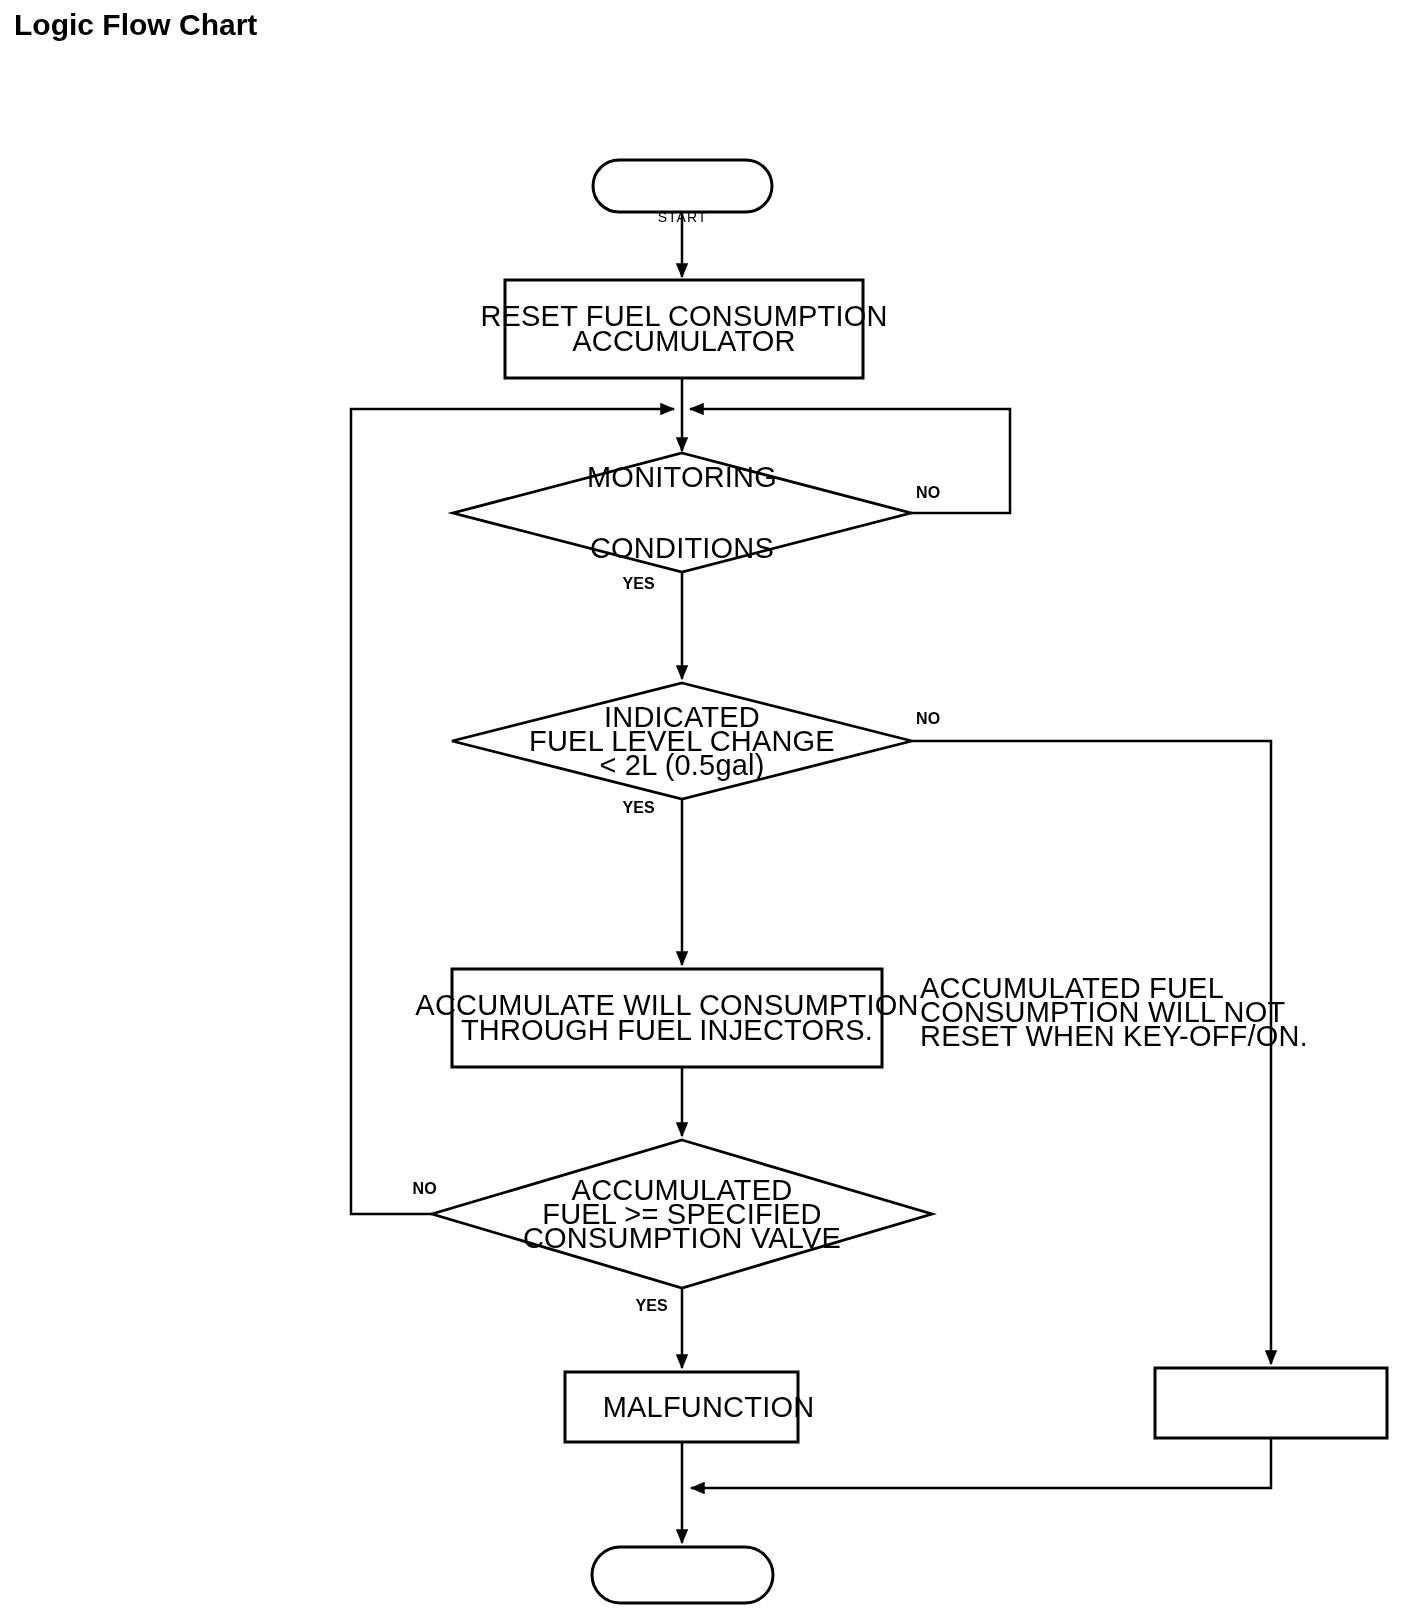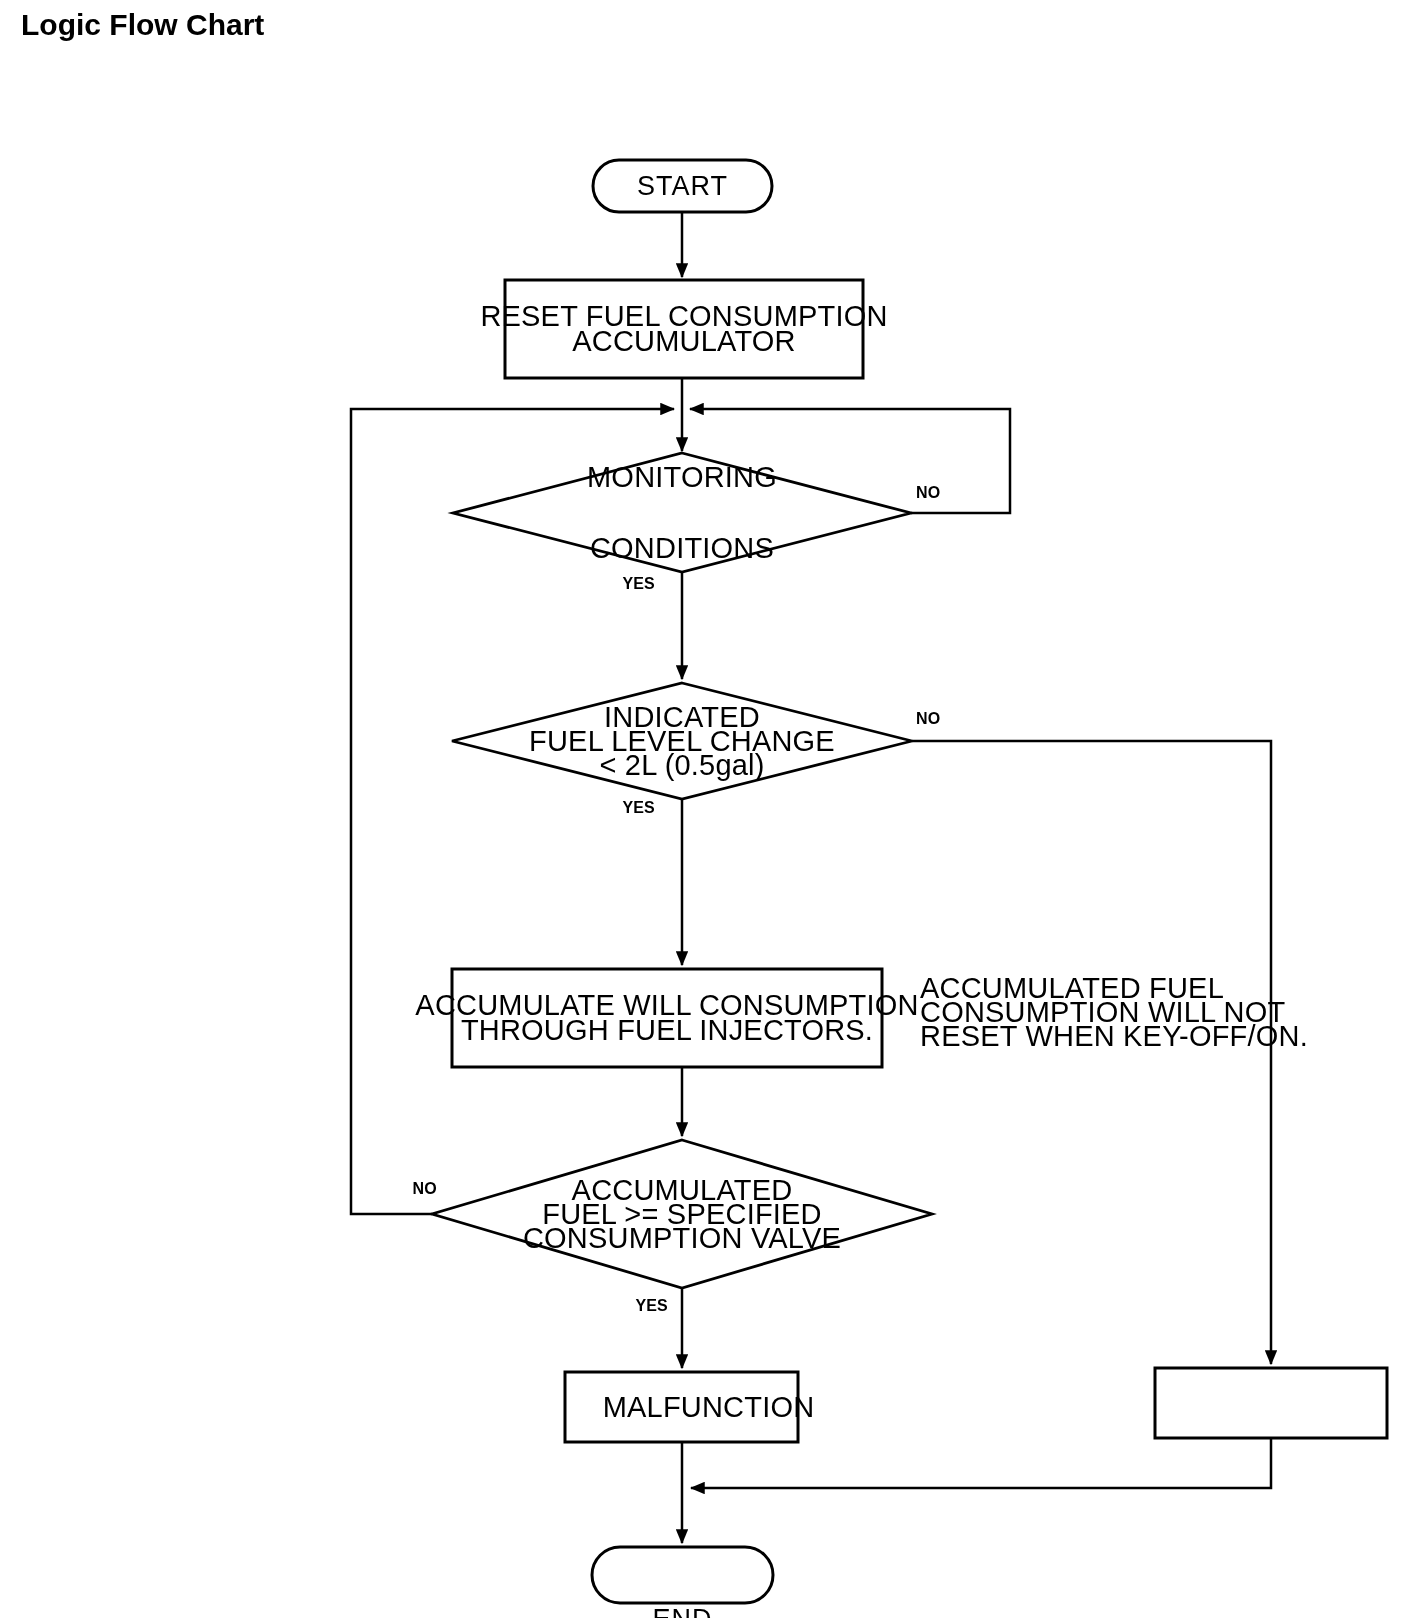--- a/index.html
+++ b/index.html
@@ -3,30 +3,30 @@
 <meta charset="utf-8">
 <style>
   html,body{margin:0;padding:0;background:#ffffff;}
   .stage{
     position:relative;width:1408px;height:1618px;background:#ffffff;
     font-family:"Liberation Sans", sans-serif;color:#000;overflow:hidden;
   }
   .stage svg{position:absolute;left:0;top:0;}
   .page-title{
     position:absolute;left:14px;top:8px;font-size:30px;font-weight:bold;
-    letter-spacing:0px;white-space:nowrap;margin-left:7px;
+    letter-spacing:0px;white-space:nowrap;
   }
   .lbl{
     position:absolute;display:flex;flex-direction:column;align-items:center;
     justify-content:center;text-align:center;font-size:29px;line-height:25px;
     white-space:nowrap;letter-spacing:0.2px;
   }
   .lbl span{display:block;}
   .lbl.tight{line-height:24px;}
-  .terminator-text{font-size:27px;letter-spacing:1px;}
+  .terminator-text{font-size:14px;letter-spacing:1px;margin-top:31px;}
   .tag{position:absolute;font-size:16px;white-space:nowrap;letter-spacing:0.2px;font-weight:bold;}
   .tag.r{text-align:right;}
   .note{
     position:absolute;font-size:29px;line-height:24px;text-align:left;
     white-space:nowrap;letter-spacing:0.2px;
   }
   .note span{display:block;}
 </style>
 </head>
 <body>

